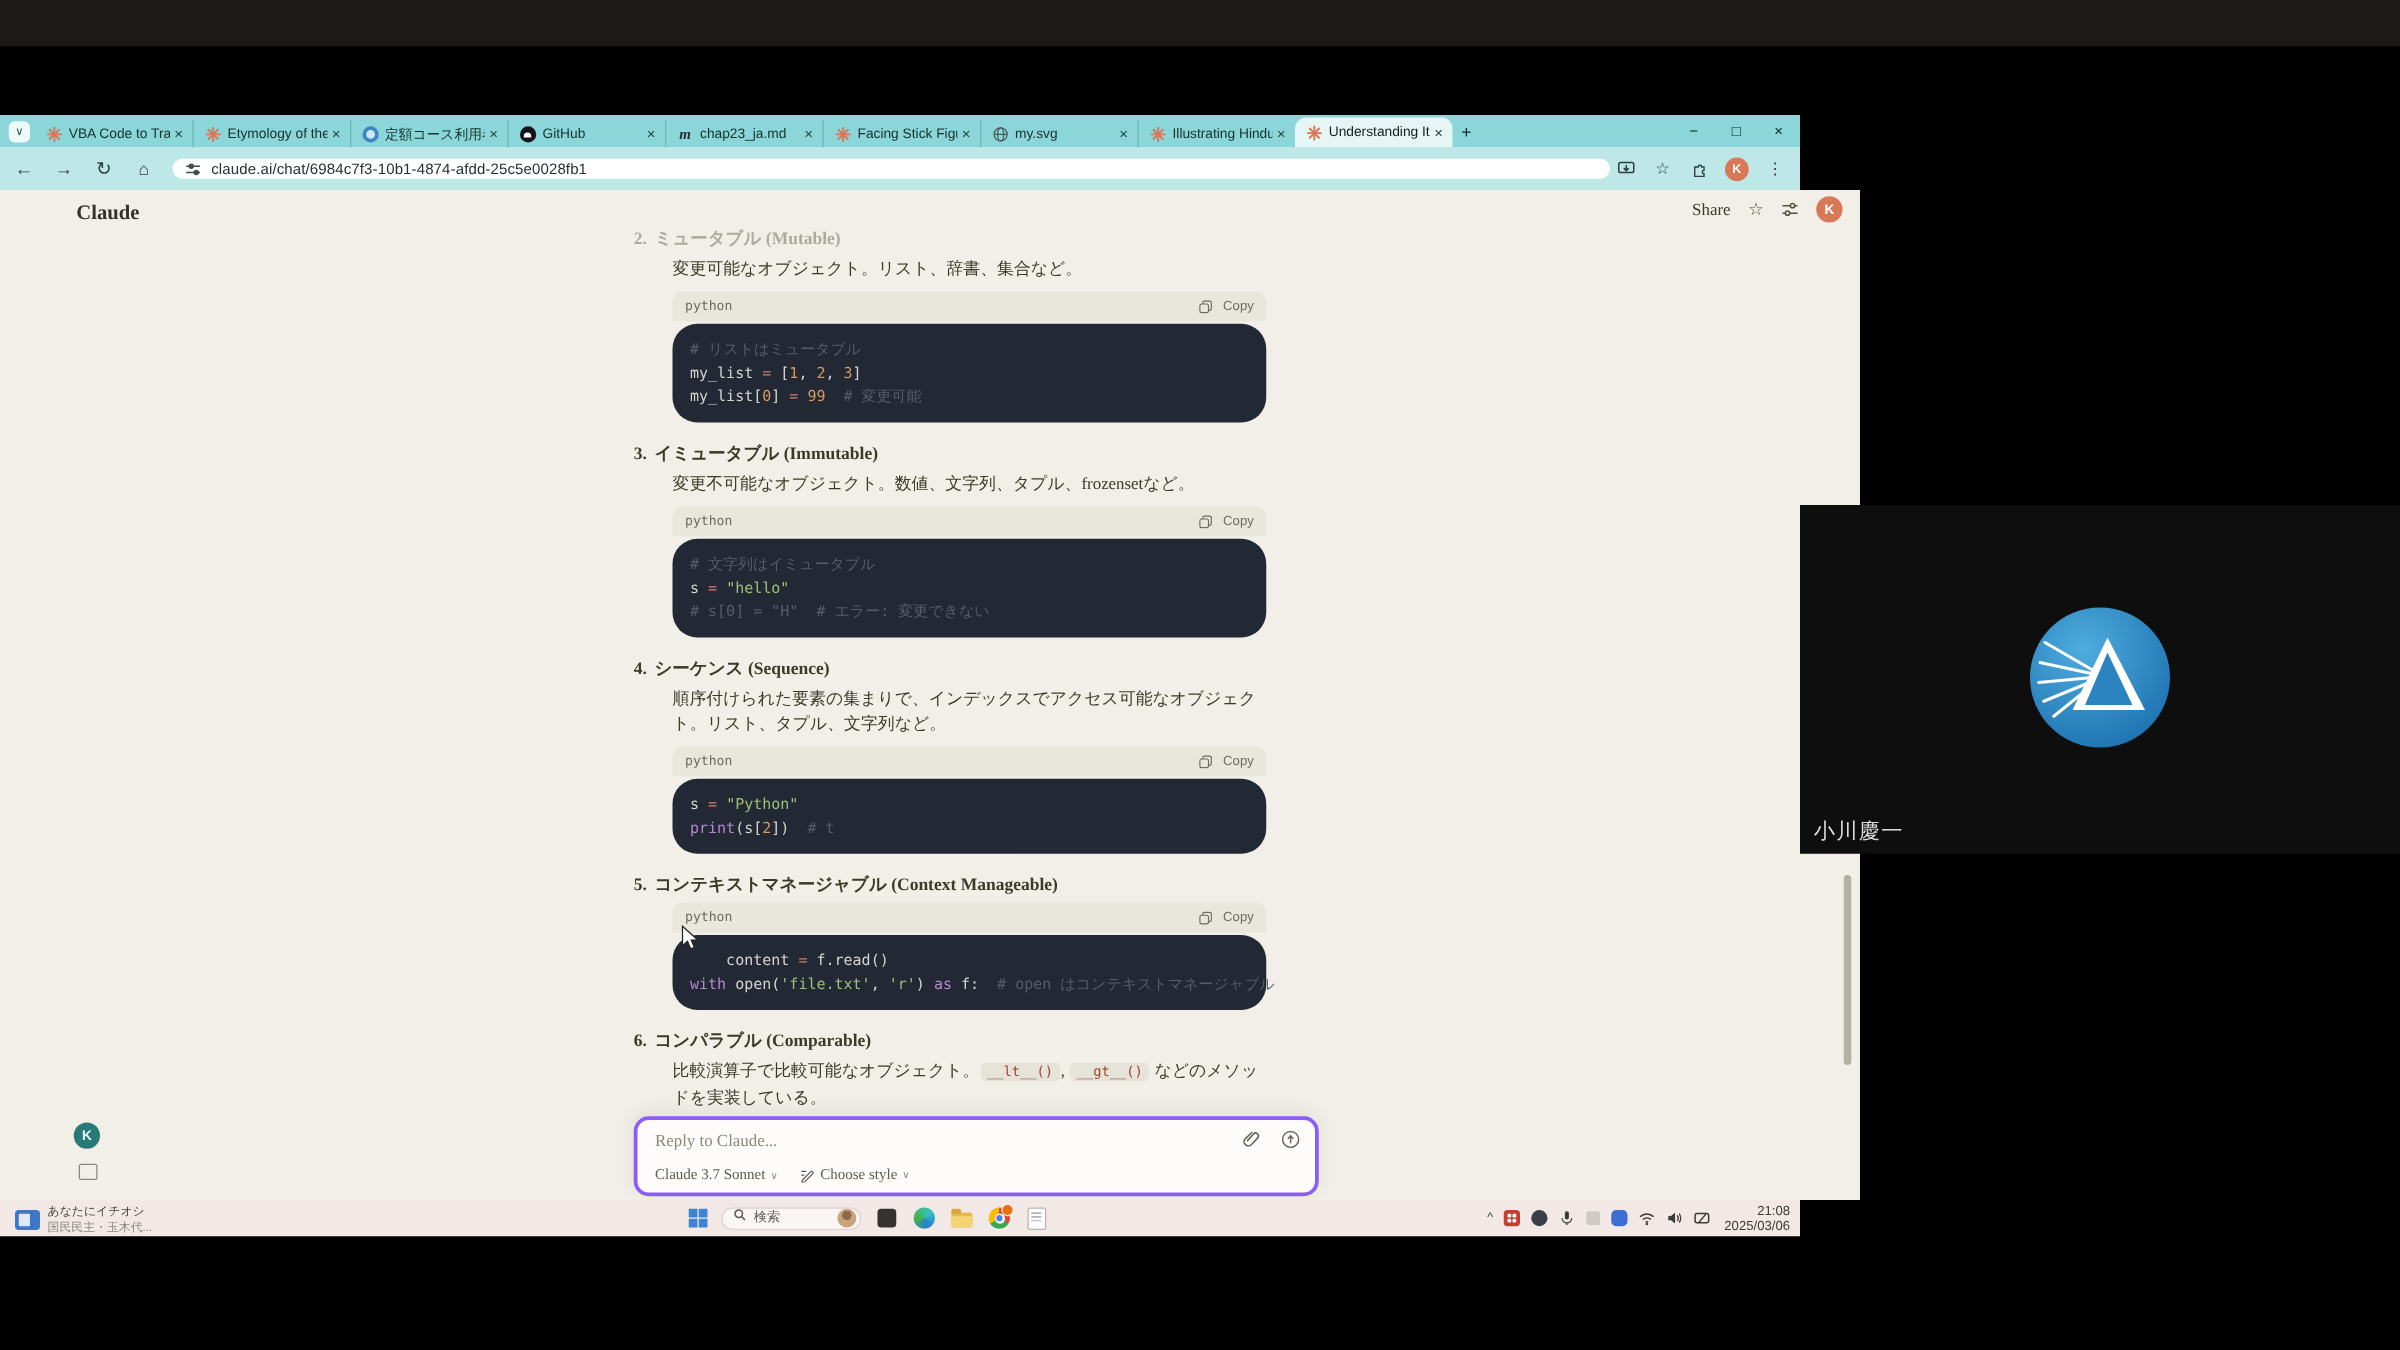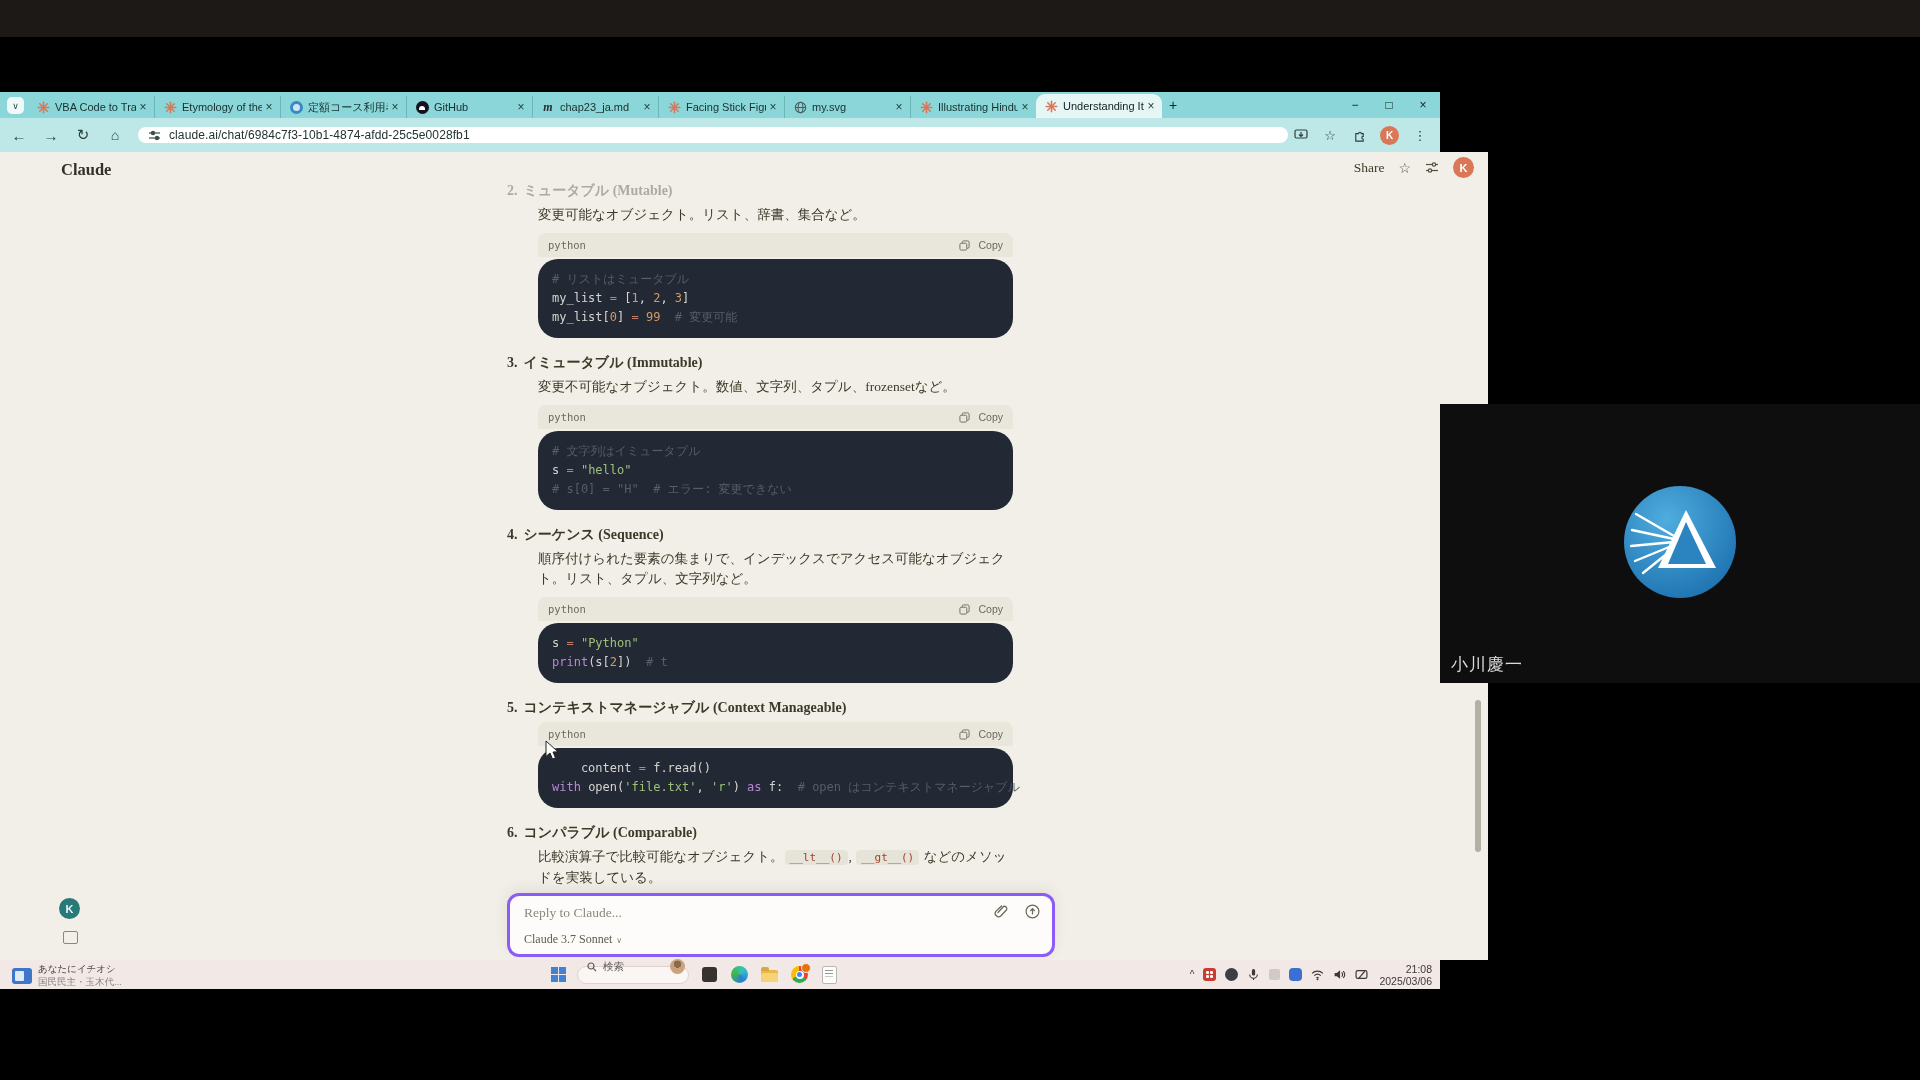--- a/index.html
+++ b/index.html
@@ -84,21 +84,21 @@
   .tk-p{color:#d6d4cf;}
   .tk-f{color:#d6d4cf;}
 
   .reply-box{position:absolute;left:459px;top:741px;width:548px;height:64px;background:#fdfcfa;
     border:3px solid #8b5cf6;border-radius:12px;box-shadow:0 -4px 14px rgba(60,55,40,.08);z-index:8;box-sizing:border-box;}
   .reply-placeholder{position:absolute;left:14px;top:9px;font-family:"Liberation Serif","DejaVu Serif",serif;
     font-size:13.5px;color:#8d887a;}
   .reply-icons{position:absolute;right:12px;top:8px;display:flex;gap:16px;align-items:center;color:#6b675c;}
   .reply-icons svg{width:15px;height:15px;}
   .model-row{position:absolute;left:14px;top:36px;display:flex;align-items:center;gap:18px;
-    font-family:"Liberation Serif","DejaVu Serif",serif;font-size:12px;color:#5f5b4e;flex-direction:column;}
+    font-family:"Liberation Serif","DejaVu Serif",serif;font-size:12px;color:#5f5b4e;}
   .model-row .chev{font-size:8px;margin-left:4px;color:#8a8577;}
   .style-ic{width:12px;height:12px;margin-right:4px;}
 
   .fab-k{position:absolute;left:11px;top:746px;width:21px;height:21px;border-radius:50%;background:#277a77;
     color:#eaf6f5;font-size:11px;font-weight:bold;display:flex;align-items:center;justify-content:center;z-index:9;}
   .fab-side{position:absolute;left:15px;top:779px;width:13px;height:11px;border:1.4px solid #8a877c;border-radius:2px;z-index:9;}
   .page-scrollbar{position:absolute;left:1427px;top:548px;width:6px;height:152px;background:#b3b0a5;border-radius:3px;z-index:9;}
 
   .cursor{position:absolute;left:497px;top:588px;z-index:20;}
 
@@ -106,21 +106,21 @@
   .taskbar{position:absolute;left:0;top:960px;width:1440px;height:29px;background:#f2e9e6;}
   .tb-widget{position:absolute;left:12px;top:3px;display:flex;align-items:center;gap:6px;}
   .tb-widget-ic{width:20px;height:16px;background:#3e76c9;border-radius:3px;position:relative;}
   .tb-widget-ic::after{content:"";position:absolute;left:3px;top:3px;width:9px;height:10px;background:#dfe9f8;border-radius:1px;}
   .tb-widget-text div:first-child{font-size:9.5px;color:#43413f;}
   .tb-widget-text div:last-child{font-size:9.5px;color:#8a8683;}
   .tb-center{position:absolute;left:551px;top:0;height:29px;display:flex;align-items:center;gap:11px;}
   .win-logo{width:15px;height:15px;display:grid;grid-template-columns:7px 7px;grid-template-rows:7px 7px;gap:1px;}
   .win-logo span{background:#3f83d6;}
   .tb-search{width:112px;height:15px;background:#fbf6f4;border:1px solid #ddd2cf;border-radius:11px;
-    display:flex;align-items:center;padding:0 3px 16px 9px;box-sizing:border-box;gap:6px;}
+    display:flex;padding:0 3px 16px 9px;box-sizing:border-box;gap:6px;}
   .tb-search .mag{width:10px;height:10px;}
   .tb-search .s-txt{font-size:10.5px;color:#5c5956;flex:1;}
   .tb-search .s-img{width:15px;height:15px;border-radius:50%;background:radial-gradient(circle at 50% 35%,#8a6a4c 0 30%,#caa37c 31% 100%);}
   .tb-ic{width:19px;height:19px;display:flex;align-items:center;justify-content:center;position:relative;}
   .ic-darksq{width:15px;height:15px;background:#35322f;border-radius:3px;}
   .ic-edge{width:17px;height:17px;border-radius:50%;background:conic-gradient(from 40deg,#35c1c4,#2b7cd3,#43b649,#35c1c4);}
   .ic-folder{width:17px;height:12px;background:#e8b84d;border-radius:2px;position:relative;margin-top:3px;}
   .ic-folder::before{content:"";position:absolute;left:0;top:-3px;width:8px;height:4px;background:#d9a83c;border-radius:2px 2px 0 0;}
   .ic-folder::after{content:"";position:absolute;left:0;top:3px;width:17px;height:9px;background:#f6d475;border-radius:2px;}
   .ic-chrome{width:17px;height:17px;border-radius:50%;

